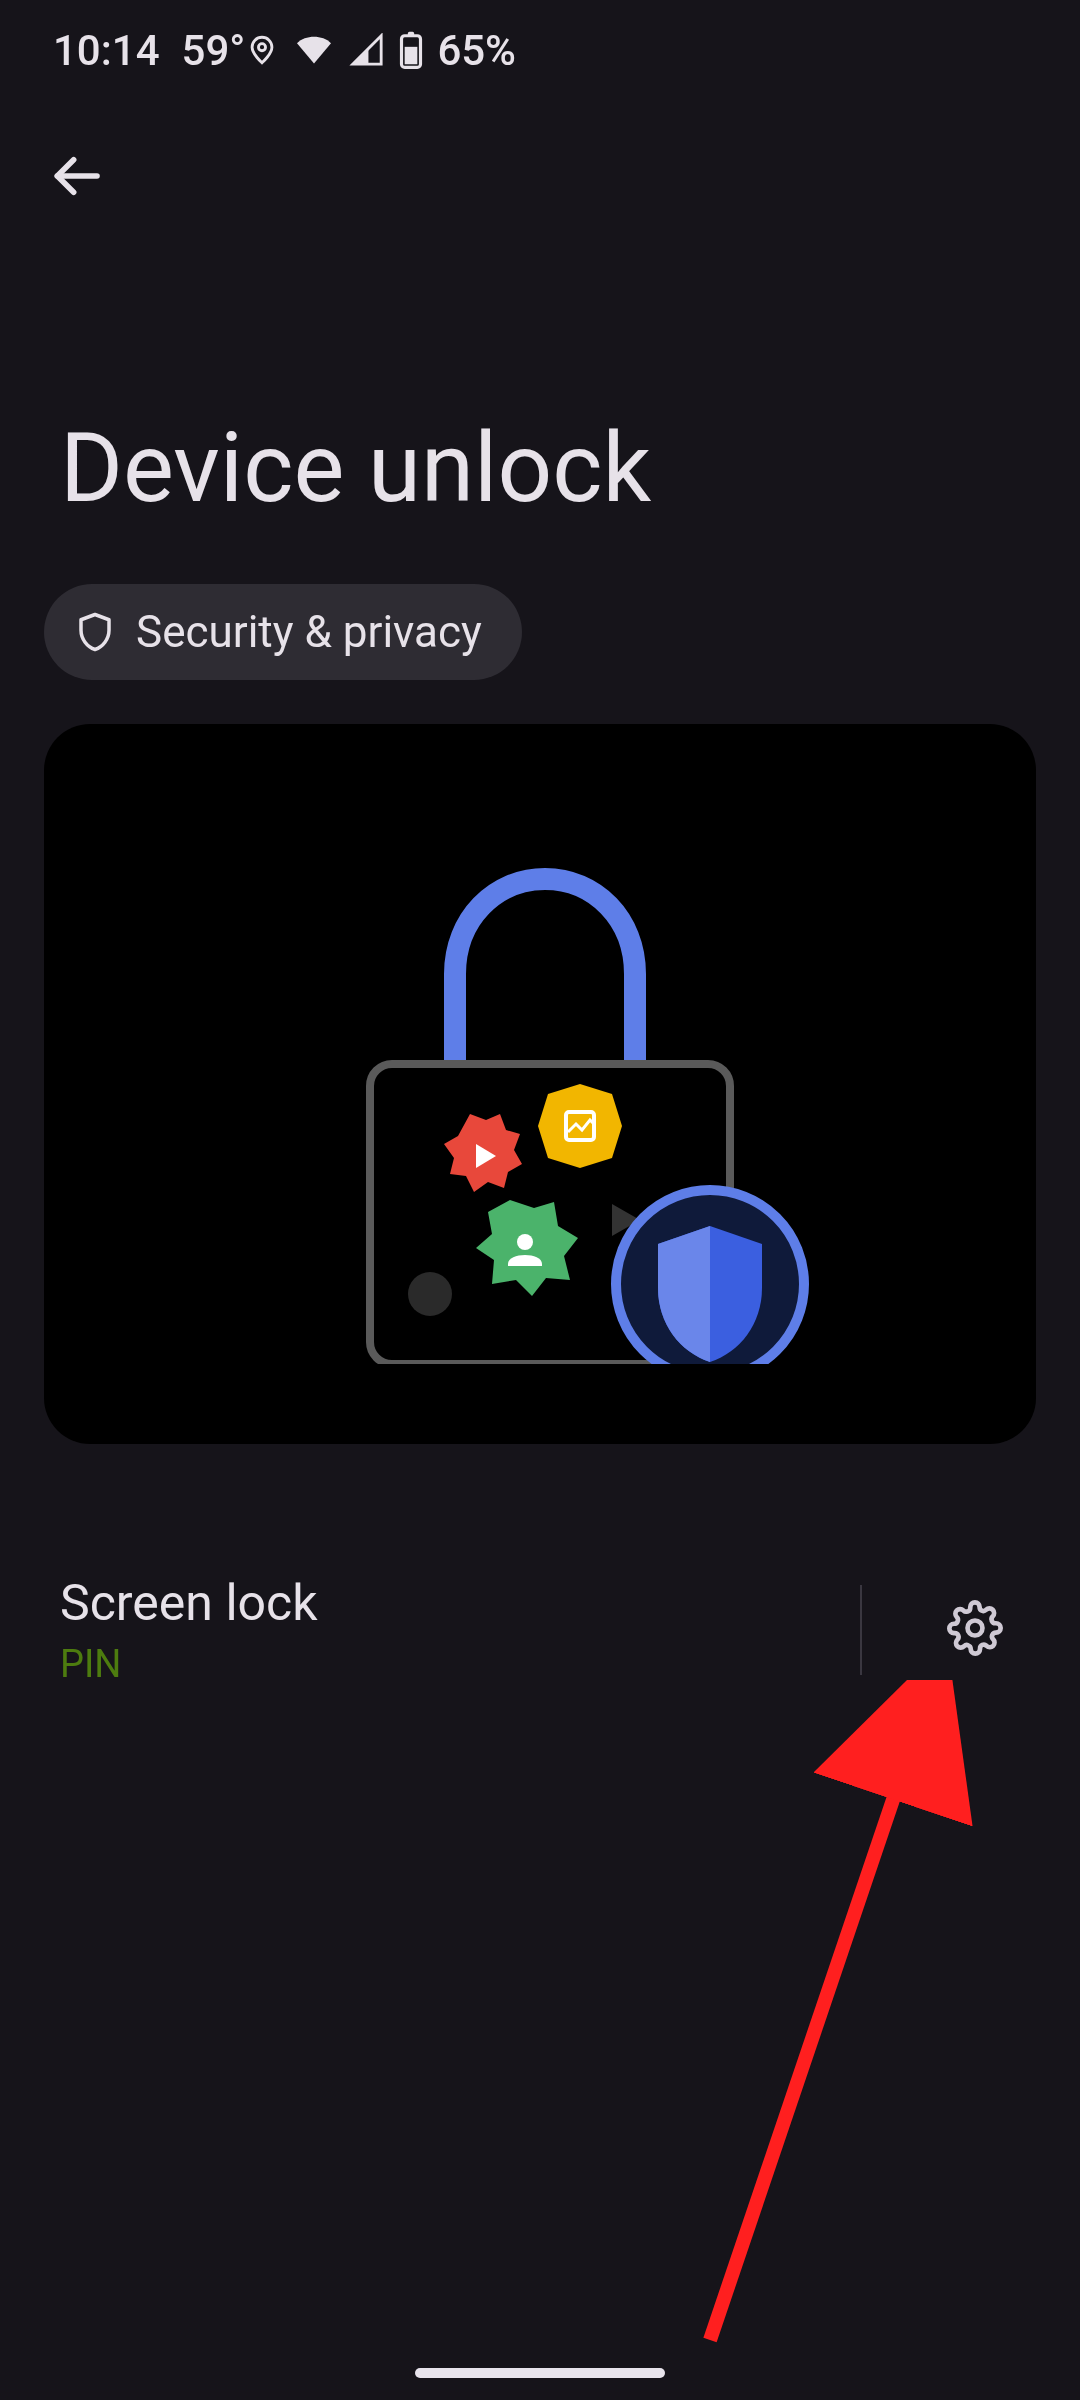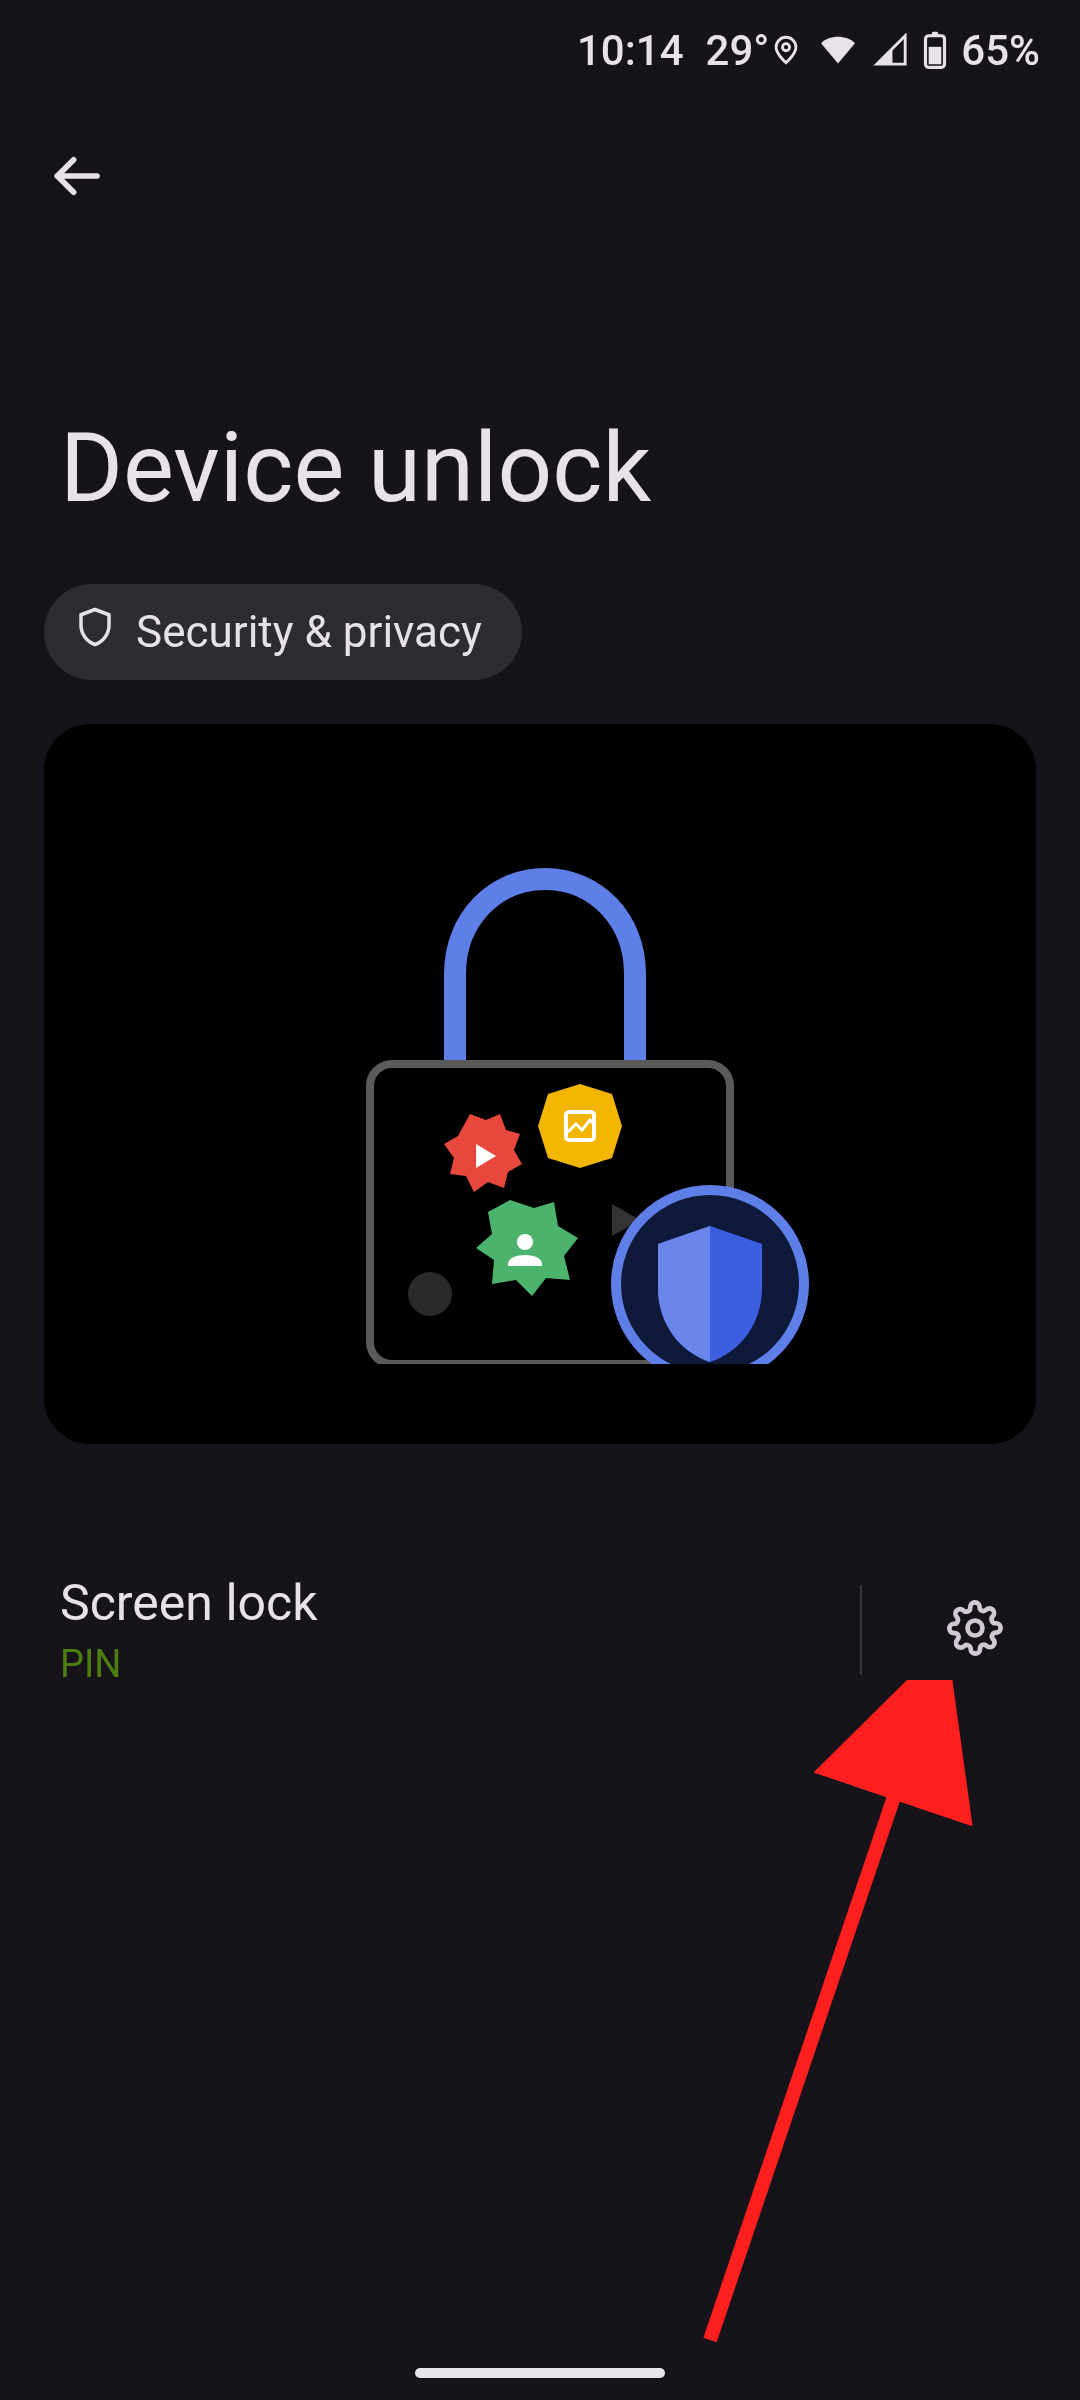--- a/index.html
+++ b/index.html
@@ -1,29 +1,29 @@
 <!DOCTYPE html>
 <html><head>
   <meta charset="utf-8">
   <style>
     * { margin: 0; padding: 0; box-sizing: border-box; }
     html, body { width: 1080px; height: 2400px; background: #16141a; color: #e7e2e9; font-family: Roboto, "Helvetica Neue", Arial, sans-serif; overflow: hidden; }
     .screen { position: relative; width: 1080px; height: 2400px; }
     
-    .status-bar { display: flex; justify-content: flex-end; align-items: center; height: 100px; padding: 0 40px; font-size: 42px; font-weight: 500; }
+    .status-bar { display: flex; justify-content: flex-start; align-items: center; height: 100px; padding: 0 53px; font-size: 42px; font-weight: 500; }
     .status-left { display: flex; align-items: center; gap: 22px; }
     .status-right { display: flex; align-items: center; gap: 14px; }
     .status-right svg { display: block; }
     
     .app-bar { display: flex; align-items: center; padding: 40px 40px 30px 40px; }
     .back-btn { color: #e7e2e9; width: 72px; height: 72px; display: flex; align-items: center; justify-content: center; border-radius: 36px; }
     
     .page-title { font-size: 96px; font-weight: 400; color: #e7e2e9; padding: 170px 27px 60px 60px; }
     
-    .chip { display: inline-flex; align-items: flex-start; gap: 20px; background: #2e2c33; border-radius: 48px; padding: 22px 40px 22px 30px; margin-left: 44px; font-size: 44px; }
+    .chip { display: inline-flex; align-items: center; gap: 20px; background: #2e2c33; border-radius: 48px; padding: 22px 40px 22px 30px; margin-left: 44px; font-size: 44px; }
     .chip svg { display: block; }
     
     .illus-card { margin: 44px 44px 0 44px; background: #000; border-radius: 46px; height: 720px; position: relative; overflow: hidden; display:flex; align-items:center; justify-content:center; }
     
     .items { margin-top: 100px; }
     .item { display: flex; align-items: center; padding: 30px 60px; gap: 32px; }
     .item-text { flex: 1; }
     .item-title { font-size: 50px; font-weight: 400; color: #e7e2e9; }
     .item-sub { font-size: 38px; color: #4d7c0f; margin-top: 10px; }
     .divider-v { width: 2px; height: 90px; background: #3a3740; margin: 0 36px 0 24px; }
@@ -35,21 +35,21 @@
   </style>
 </head>
 <body>
 
 <div class="screen">
 
   
   <div class="status-bar">
     <div class="status-left">
       <span>10:14</span>
-      <span>29°</span>
+      <span>59°</span>
     </div>
     <div class="status-right">
       <span>
         <svg width="34" height="34" viewBox="0 0 24 24" fill="none" stroke="#e7e2e9" stroke-width="2">
           <path d="M12 21s-7-6.2-7-11a7 7 0 0 1 14 0c0 4.8-7 11-7 11z"></path>
           <circle cx="12" cy="10" r="2.5"></circle>
         </svg>
       </span>
       <span>
         <svg width="42" height="34" viewBox="0 0 24 20">

